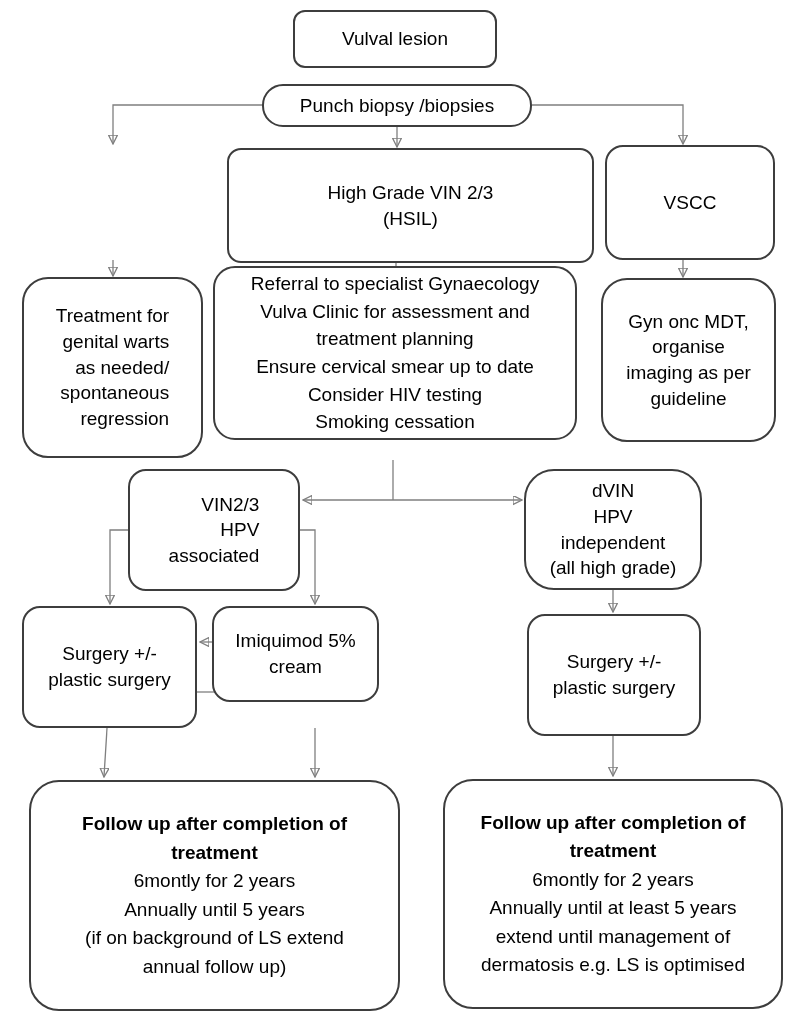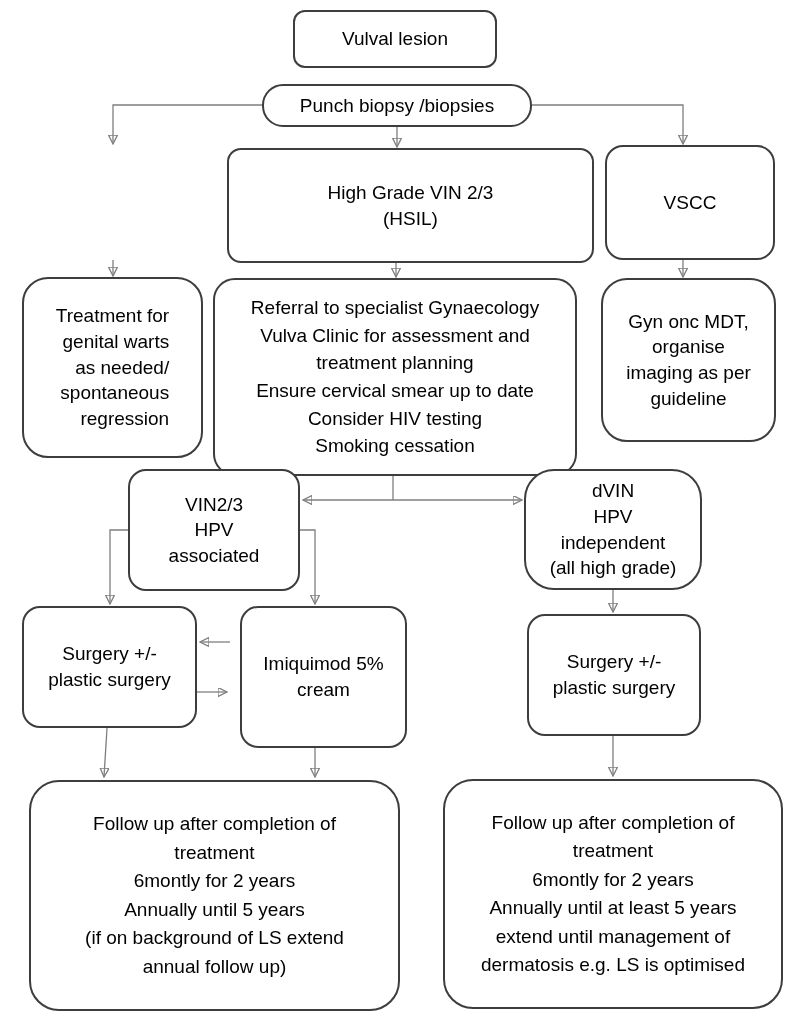--- a/index.html
+++ b/index.html
@@ -39,35 +39,35 @@
     text-align: center;
     box-sizing: border-box;
     padding: 4px 6px;
     color: #000000;
     font-size: 19px;
     line-height: 1.35;
   }
   .box-label, .box-title, .box-body {
     white-space: pre-line;
   }
-  .box-title { font-weight: 400; }
+  .box-title { font-weight: 700; }
 
   
   .b-vulval    { left: 293px; top: 10px;  width: 204px; height: 58px;  border-radius: 12px; }
   .b-punch     { left: 262px; top: 84px;  width: 270px; height: 43px;  border-radius: 21px; }
   .b-vin1      { left: 23px;  top: 145px; width: 183px; height: 115px; }
   .b-highgrade { left: 219px; top: 148px; width: 367px; height: 115px; border-radius: 14px; margin-left: 8px; }
   .b-vscc      { left: 605px; top: 145px; width: 170px; height: 115px; align-items: center; }
   .b-warts     { left: 22px;  top: 277px; width: 181px; height: 181px; border-radius: 26px; text-align: right; }
-  .b-referral  { left: 213px; top: 278px; width: 364px; height: 198px; border-radius: 22px; line-height: 1.45; }
+  .b-referral  { left: 213px; top: 266px; width: 364px; height: 174px; border-radius: 22px; line-height: 1.45; }
   .b-gynonc    { left: 593px; top: 278px; width: 175px; height: 164px; border-radius: 26px; margin-left: 8px; }
-  .b-vin23     { left: 128px; top: 469px; width: 172px; height: 122px; }
+  .b-vin23     { left: 128px; top: 469px; width: 172px; height: 122px; text-align: right; }
   .b-dvin      { left: 524px; top: 469px; width: 178px; height: 121px; border-radius: 30px; }
   .b-surgery1  { left: 22px;  top: 606px; width: 175px; height: 122px; }
-  .b-imiquimod { left: 240px; top: 606px; width: 167px; height: 142px; }
+  .b-imiquimod { left: 212px; top: 606px; width: 167px; height: 96px; }
   .b-surgery2  { left: 527px; top: 614px; width: 174px; height: 122px; }
   .b-followup1 { left: 29px;  top: 780px; width: 371px; height: 231px; border-radius: 30px; line-height: 1.5; }
   .b-followup2 { left: 443px; top: 779px; width: 340px; height: 230px; border-radius: 30px; line-height: 1.5; }
 </style>
 </head>
 <body>
 
 <div class="canvas">
 
   <svg class="connectors" viewBox="0 0 797 1029" aria-hidden="true">

